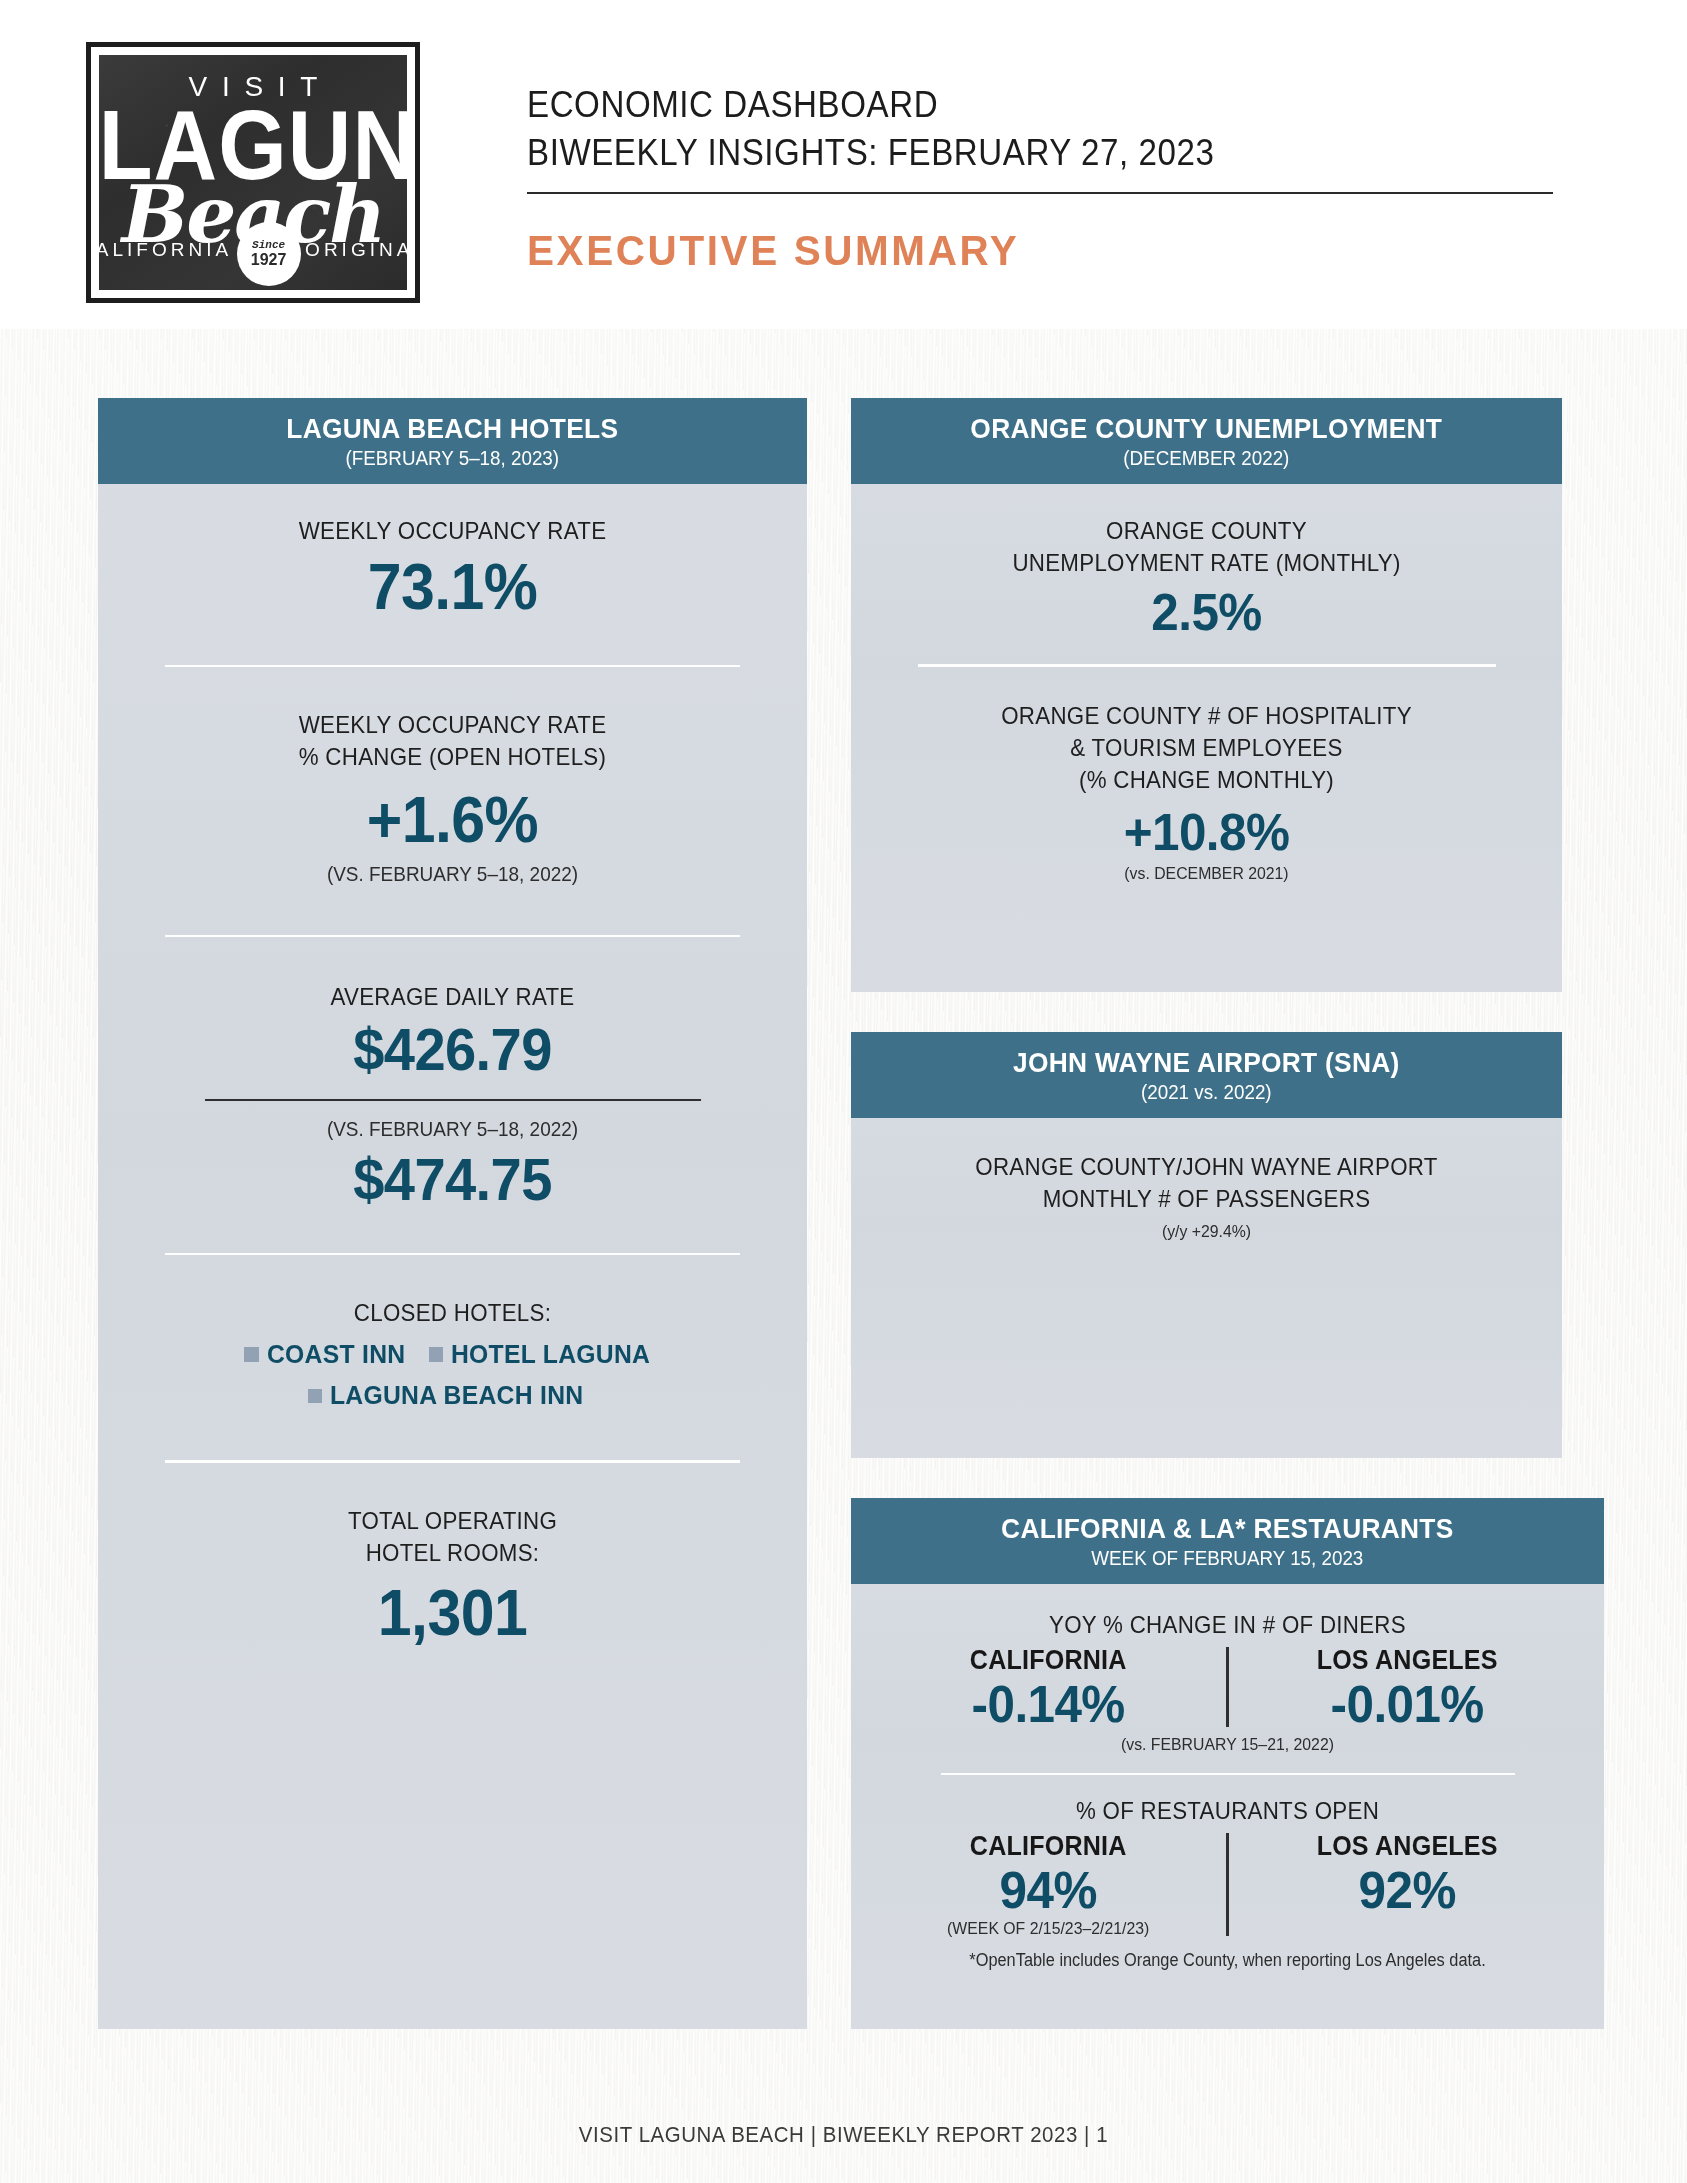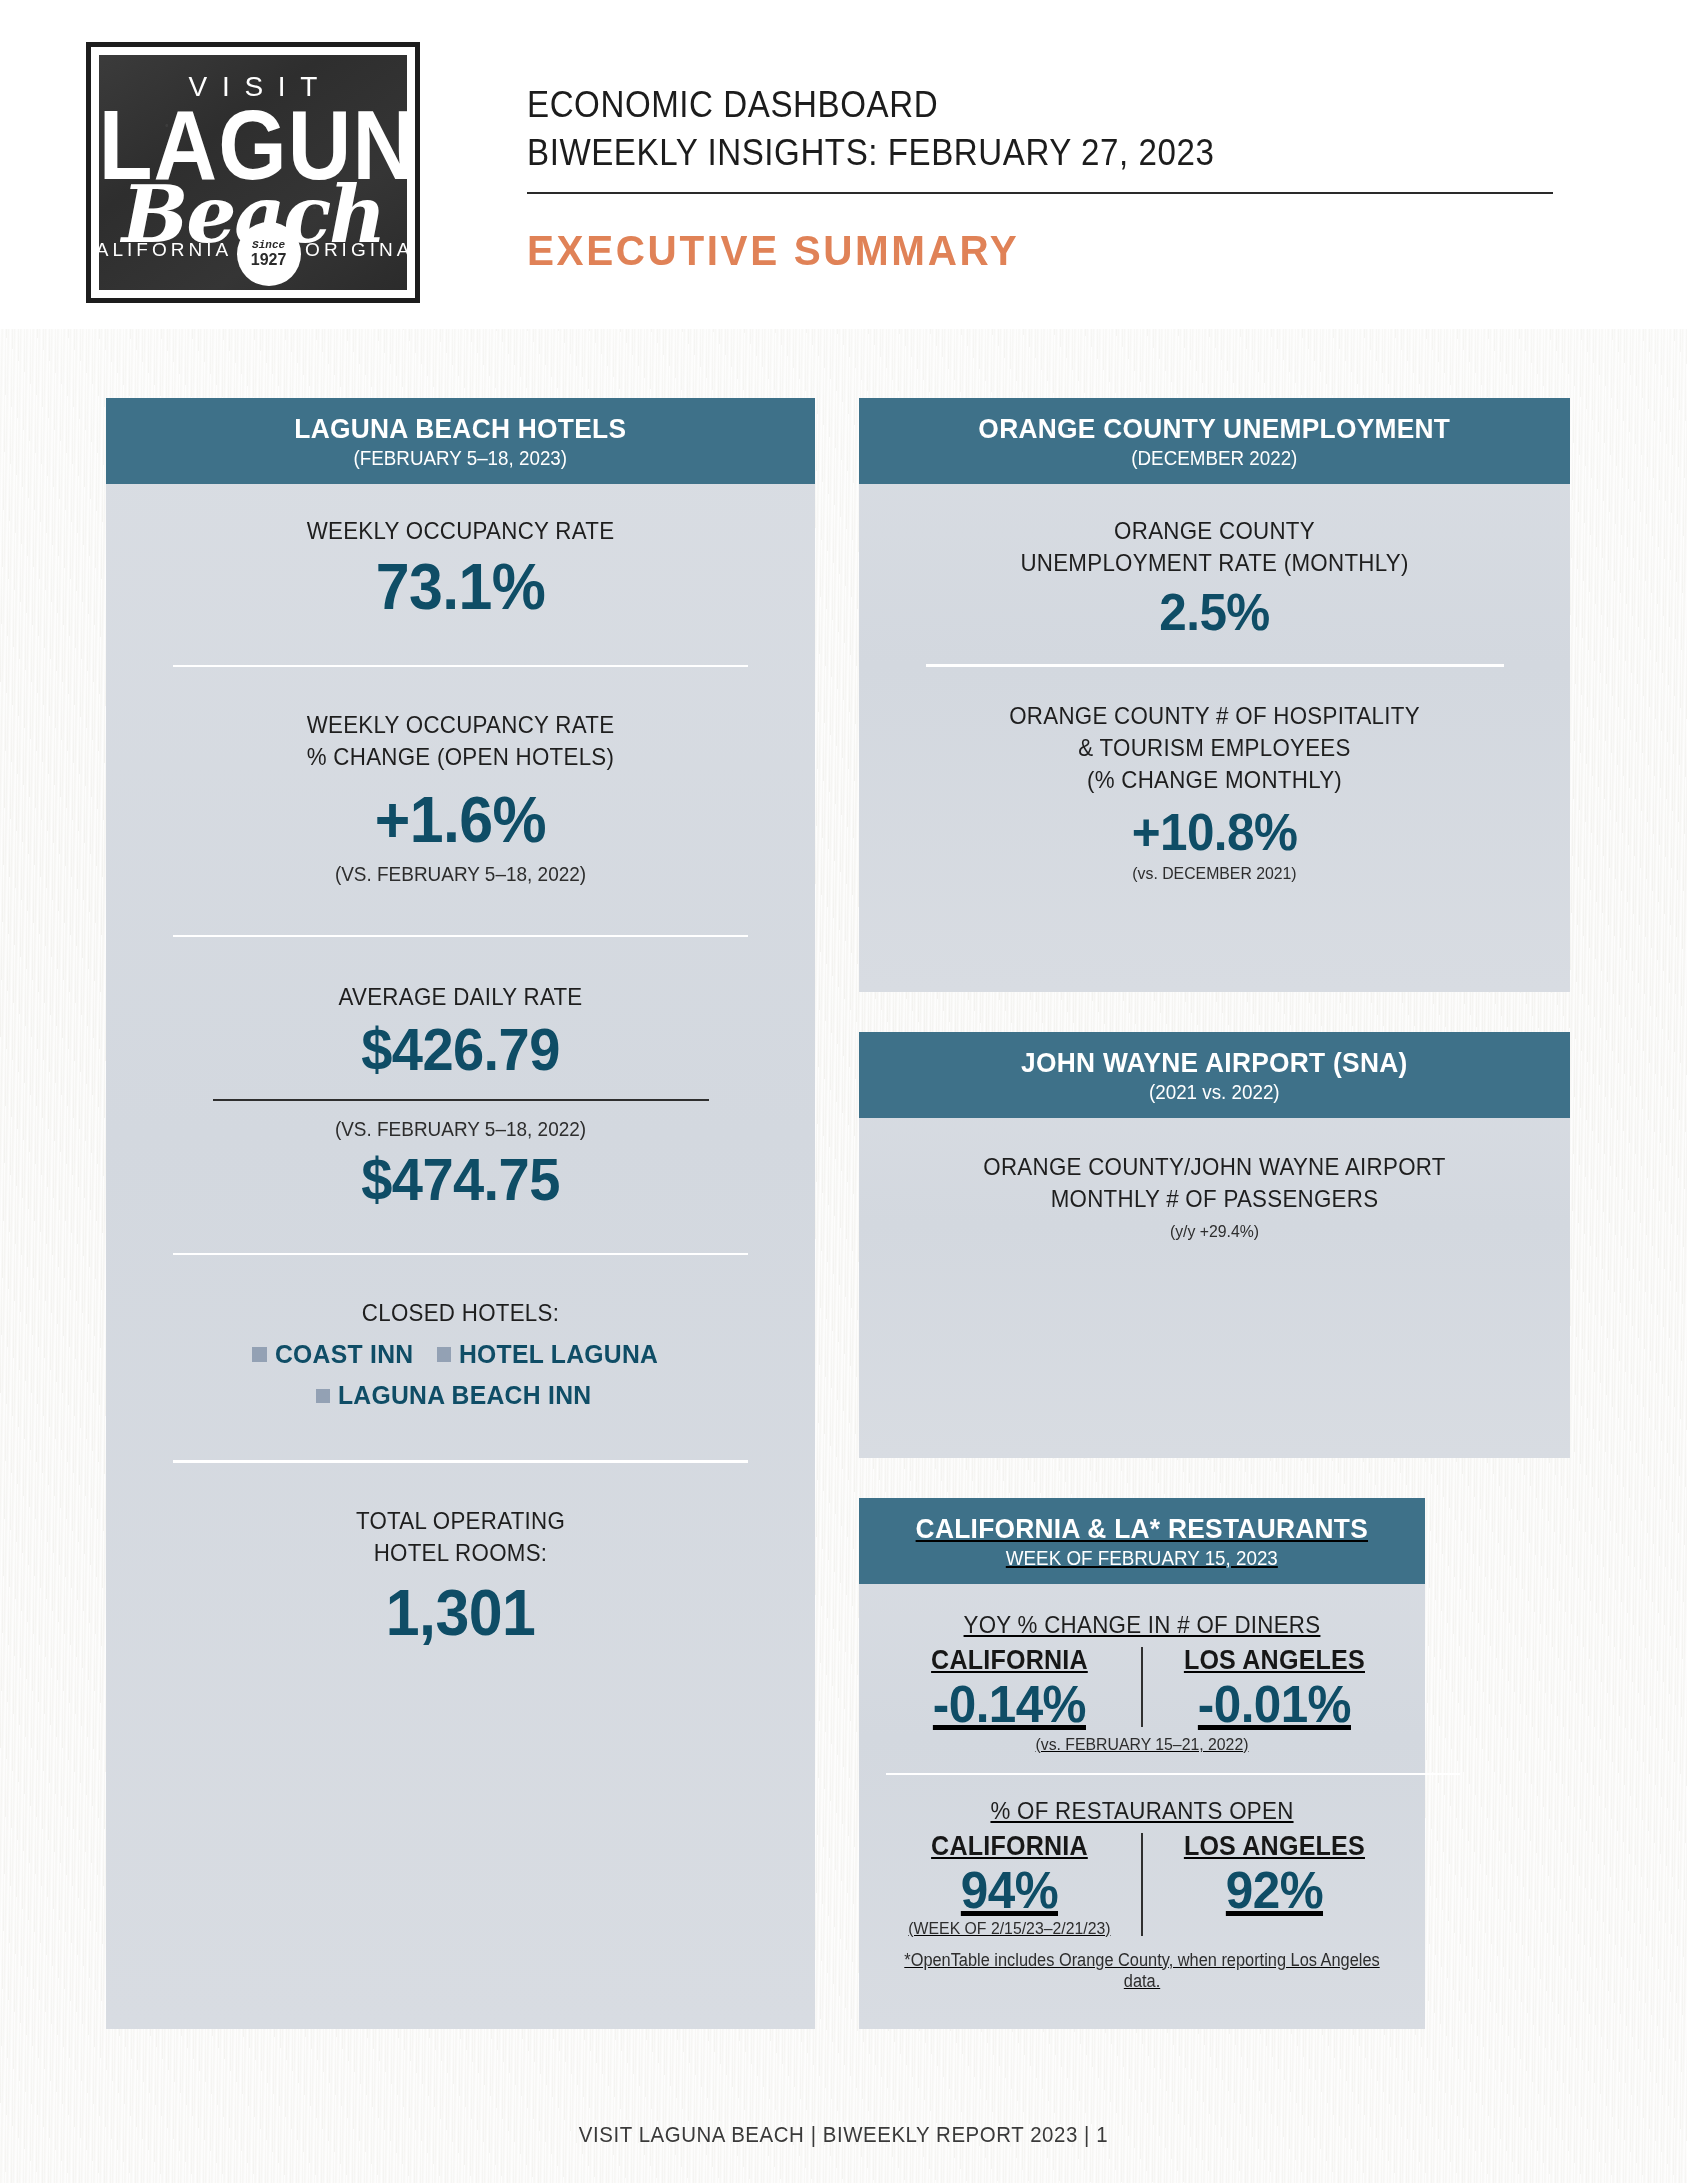--- a/index.html
+++ b/index.html
@@ -133,21 +133,20 @@
     transform-origin: left top;
   }
 
   
   .grid { position: absolute; left: 0; top: 329px; width: 1687px; height: 1718px; }
 
   .card {
     position: absolute;
     background: linear-gradient(180deg,#d9dde3 0%, #d3d8df 45%, #d8dce2 100%);
     box-shadow: 0 0 0 0.6px rgba(255,255,255,0.2);
-    margin-left: 8px;
   }
   .card-head {
     background: #3e7189;
     width: 100%;
     padding: 13.6px 10.2px 14.7px;
     text-align: center;
     color: #ffffff;
   }
   .card-head .t {
     font-size: 28px; line-height: 33px; font-weight: 700; letter-spacing: 0.3px;
@@ -335,21 +334,21 @@
     </div>
     <div class="card-body" style="padding:0 19px;">
       <div style="height:33px;"></div>
       <div class="lbl">ORANGE COUNTY/JOHN WAYNE AIRPORT</div>
       <div class="lbl">MONTHLY # OF PASSENGERS</div>
 
       <div class="note note-sm" style="margin-top:5.7px;">(y/y +29.4%)</div>
     </div>
   </div>
 
-  <div class="card" style="left:851px; top:1169px; width:566px; height:531px;text-decoration:underline;">
+  <div class="card" style="left:851px; top:1169px; width:753px; height:531px;">
     <div class="card-head">
       <div class="t">CALIFORNIA &amp; LA* RESTAURANTS</div>
       <div class="s">WEEK OF FEBRUARY 15, 2023</div>
     </div>
     <div class="card-body" style="padding:0 27px;">
 
       <div style="height:25px;"></div>
       <div class="lbl">YOY % CHANGE IN # OF DINERS</div>
 
       <div class="split" style="margin-top:2.3px;">

